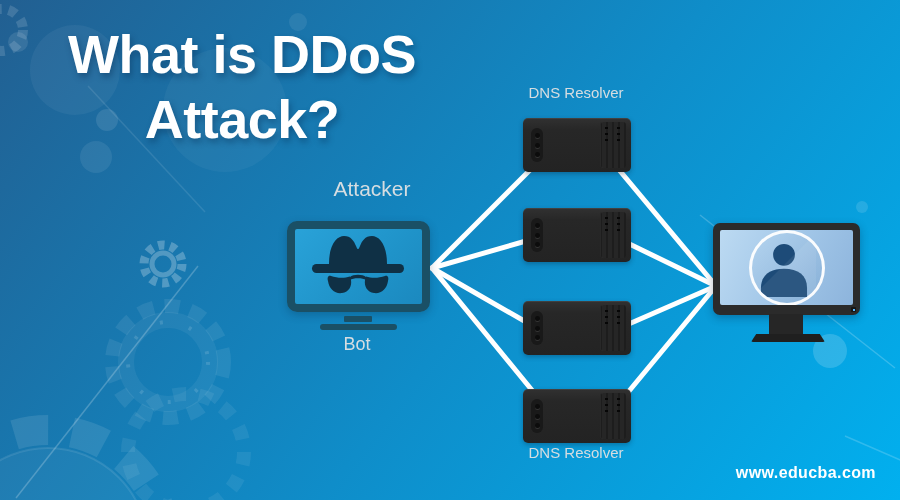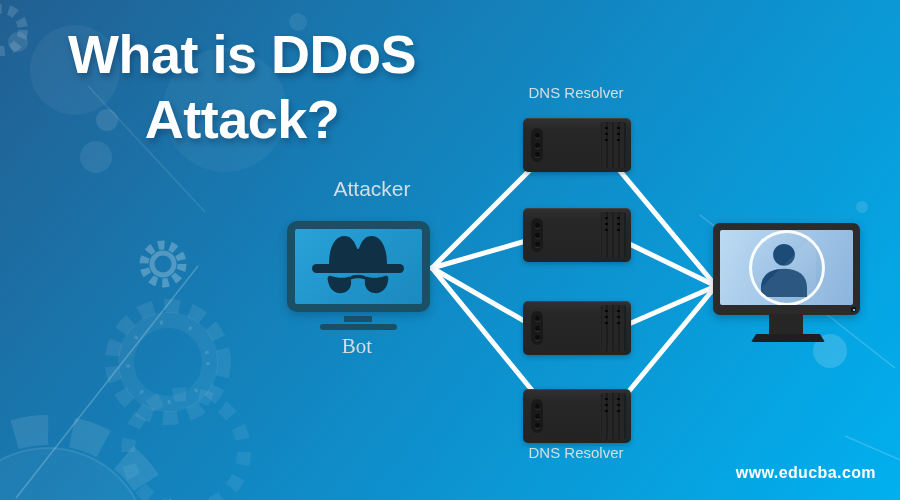--- a/index.html
+++ b/index.html
@@ -17,21 +17,21 @@
     text-shadow:2px 4px 6px rgba(4,40,75,.38);
   }
   .title span{display:block;}
 
   
   .lbl{
     position:absolute;transform:translateX(-50%);
     color:var(--label,#d6dde1);font-size:15px;white-space:nowrap;
   }
   .lbl.attacker{left:356px;top:177px;font-size:21px;margin-left:16px;}
-  .lbl.bot{left:357px;top:334px;font-size:21px;font-family:Liberation Serif, serif;}
+  .lbl.bot{left:357px;top:334px;font-size:18px;}
   .lbl.dnstop{left:576px;top:84px;}
   .lbl.dnsbottom{left:576px;top:444px;}
   .lbl.victim{left:787px;top:189px;font-size:21px;}
 
   .watermark{
     position:absolute;right:24px;top:464px;color:#fff;font-weight:bold;
     font-size:16px;letter-spacing:.4px;
   }
 
   

